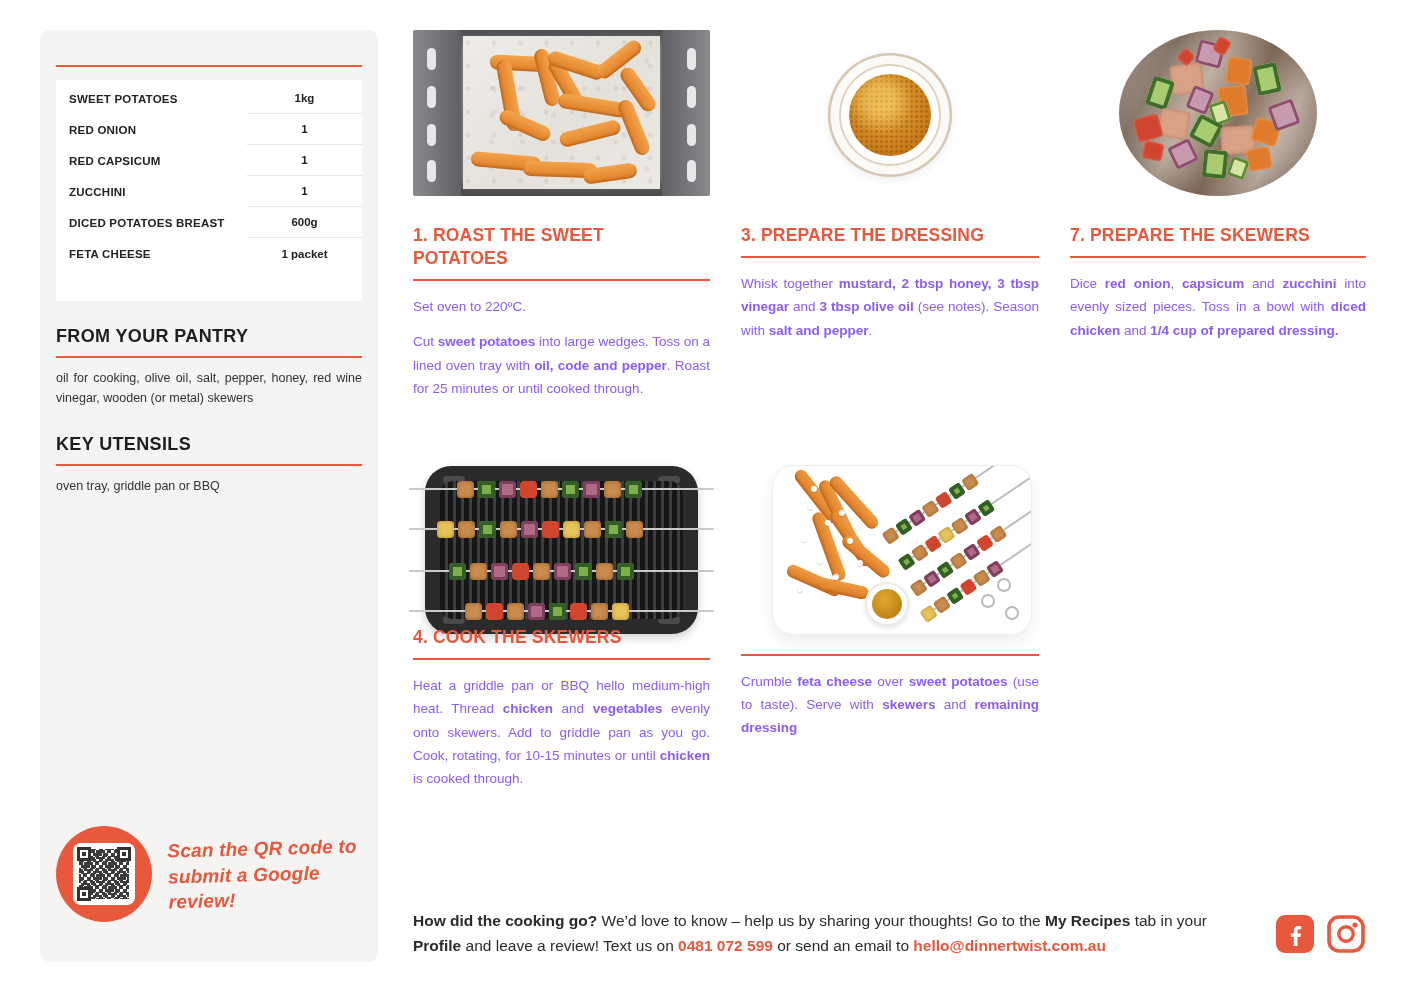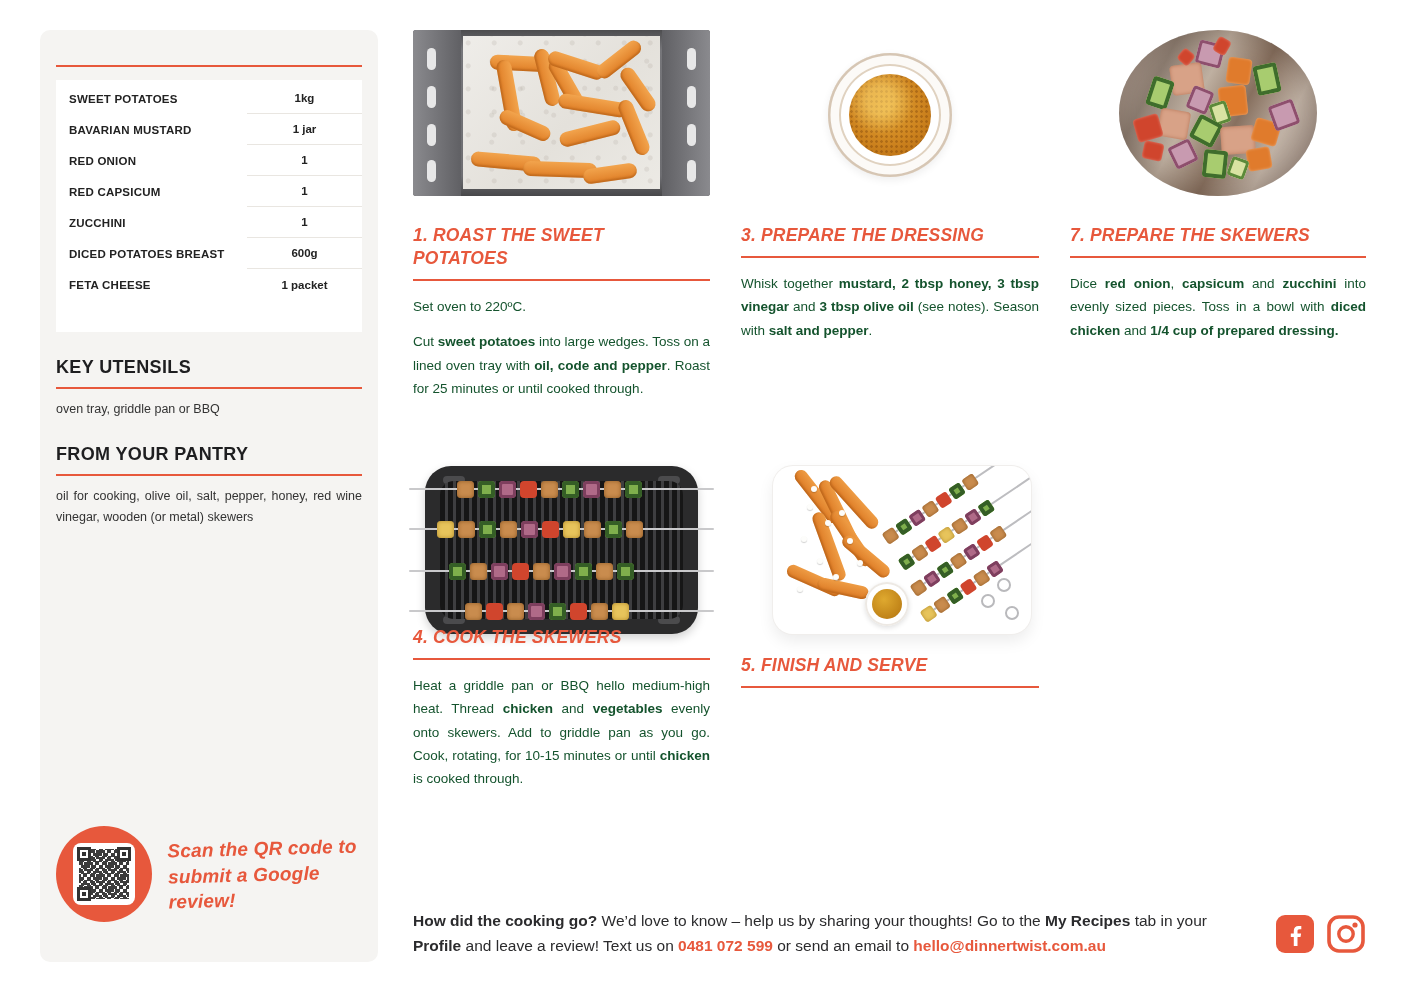--- a/index.html
+++ b/index.html
@@ -69,25 +69,25 @@
   .f1{left:4px;top:4px;} .f2{right:4px;top:4px;} .f3{left:4px;bottom:4px;}
   .qr-text{
     color:var(--accent);font-size:19px;font-weight:bold;font-style:italic;
     line-height:1.35;transform:rotate(-1.5deg);letter-spacing:.01em;
   }
 
   
   .step{position:absolute;}
   .step h3{
     color:var(--accent);font-size:17.5px;font-weight:800;line-height:1.32;
-    letter-spacing:.01em;margin-bottom:9px;font-style:italic;
+    letter-spacing:.01em;margin-bottom:9px;
   }
   .step h3.narrow{max-width:235px;}
   .step .rule{margin-bottom:14px;}
-  .step p{font-size:13.5px;line-height:1.72;text-align:justify;margin-bottom:12px;color:#14532d;}
+  .step p{font-size:13.5px;line-height:1.72;text-align:justify;margin-bottom:12px;color:#8b5cf6;}
   .s1{left:413px;top:224px;width:297px;}
   .s2{left:741px;top:224px;width:298px;}
   .s3{left:1070px;top:224px;width:296px;}
   .s4{left:413px;top:626px;width:297px;}
   .s5{left:741px;top:654px;width:298px;}
 
   
   .photo{position:absolute;}
   .p1{left:413px;top:30px;width:297px;height:166px;}
   .tray{position:absolute;inset:0;background:linear-gradient(180deg,#4d4d4f,#76767a 12%,#6e6e72 88%,#48484a);border-radius:3px;}
@@ -187,56 +187,52 @@
 <aside class="sidebar">
 
   <section>
     <div class="rule side-rule"></div>
     <div class="box-table">
       <div class="trow">
           <span class="tname">SWEET POTATOES</span>
           <span class="tqty">1kg</span>
         </div>
       <div class="trow">
-          <span class="tname">BAVARIAN MUSTARD</span>
-          <span class="tqty">1 jar</span>
-        </div>
-      <div class="trow">
           <span class="tname">RED ONION</span>
           <span class="tqty">1</span>
         </div>
       <div class="trow">
           <span class="tname">RED CAPSICUM</span>
           <span class="tqty">1</span>
         </div>
       <div class="trow">
           <span class="tname">ZUCCHINI</span>
           <span class="tqty">1</span>
         </div>
       <div class="trow">
           <span class="tname">DICED POTATOES BREAST</span>
           <span class="tqty">600g</span>
         </div>
       <div class="trow">
           <span class="tname">FETA CHEESE</span>
           <span class="tqty">1 packet</span>
         </div>
     </div>
+  </section>
+
+  <section class="side-section">
+    <h2 class="side-title">FROM YOUR PANTRY</h2>
+    <div class="rule side-rule"></div>
+    <p class="side-body">oil for cooking, olive oil, salt, pepper, honey, red wine vinegar, wooden (or metal) skewers</p>
   </section>
 
   <section class="side-section">
     <h2 class="side-title">KEY UTENSILS</h2>
     <div class="rule side-rule"></div>
     <p class="side-body">oven tray, griddle pan or BBQ</p>
-  </section>
-
-  <section class="side-section">
-    <h2 class="side-title">FROM YOUR PANTRY</h2>
-    <div class="rule side-rule"></div>
-    <p class="side-body">oil for cooking, olive oil, salt, pepper, honey, red wine vinegar, wooden (or metal) skewers</p>
   </section>
 
 
   <div class="qr-row">
     <div class="qr-badge">
       <div class="qr-card">
         <div class="qr-mod"></div>
         <span class="finder f1">
             <b></b>
           </span>
@@ -457,22 +453,22 @@
   <p><span>Dice </span><span class="b">red onion</span><span>, </span><span class="b">capsicum</span><span> and </span><span class="b">zucchini</span><span> into evenly sized pieces. Toss in a bowl with </span><span class="b">diced chicken</span><span> and </span><span class="b">1/4 cup of prepared dressing.</span></p>
 </section>
 
 <section class="step s4">
   <h3>4. COOK THE SKEWERS</h3>
   <div class="rule"></div>
   <p><span>Heat a griddle pan or BBQ hello medium-high heat. Thread </span><span class="b">chicken</span><span> and </span><span class="b">vegetables</span><span> evenly onto skewers. Add to griddle pan as you go. Cook, rotating, for 10-15 minutes or until </span><span class="b">chicken</span><span> is cooked through.</span></p>
 </section>
 
 <section class="step s5">
-  <h3>5. FINISH AND SERVE</h3>
   <div class="rule"></div>
+  <p><span>Crumble </span><span class="b">feta cheese</span><span> over </span><span class="b">sweet potatoes</span><span> (use to taste). Serve with </span><span class="b">skewers</span><span> and </span><span class="b">remaining dressing</span></p>
 </section>
 
 <p class="footer-text"><span class="b">How did the cooking go?</span><span> We’d love to know – help us by sharing your thoughts! Go to the </span><span class="b">My Recipes</span><span> tab in your </span><span class="b">Profile</span><span> and leave a review! Text us on </span><span class="b accent">0481 072 599</span><span> or send an email to </span><span class="b accent">hello@dinnertwist.com.au</span></p>
 
 <div class="social">
   <svg class="icon-btn" viewBox="0 0 40 40">
     <rect x="1" y="1" width="38" height="38" rx="9" fill="#E7583C"></rect>
     <path d="M22.5 32v-9h3l.6-3.6h-3.6v-2.3c0-1.1.4-1.9 2-1.9h1.8V12c-.3 0-1.5-.1-2.8-.1-2.8 0-4.7 1.7-4.7 4.8v2.7h-3V23h3v9z" fill="#fff"></path>
   </svg>
   <svg class="icon-btn" viewBox="0 0 40 40">

